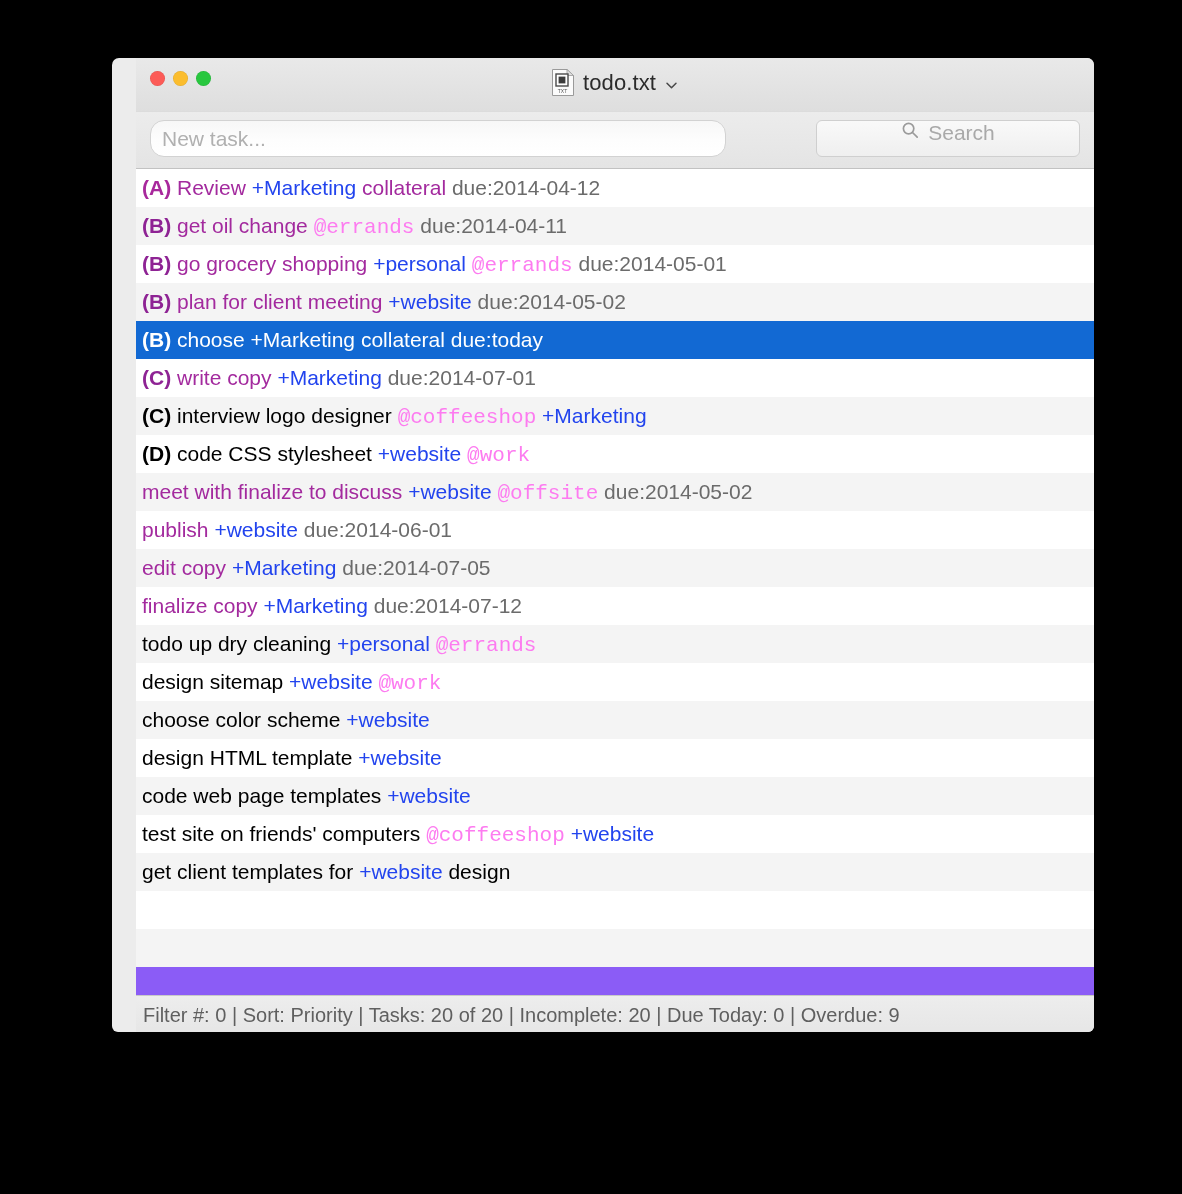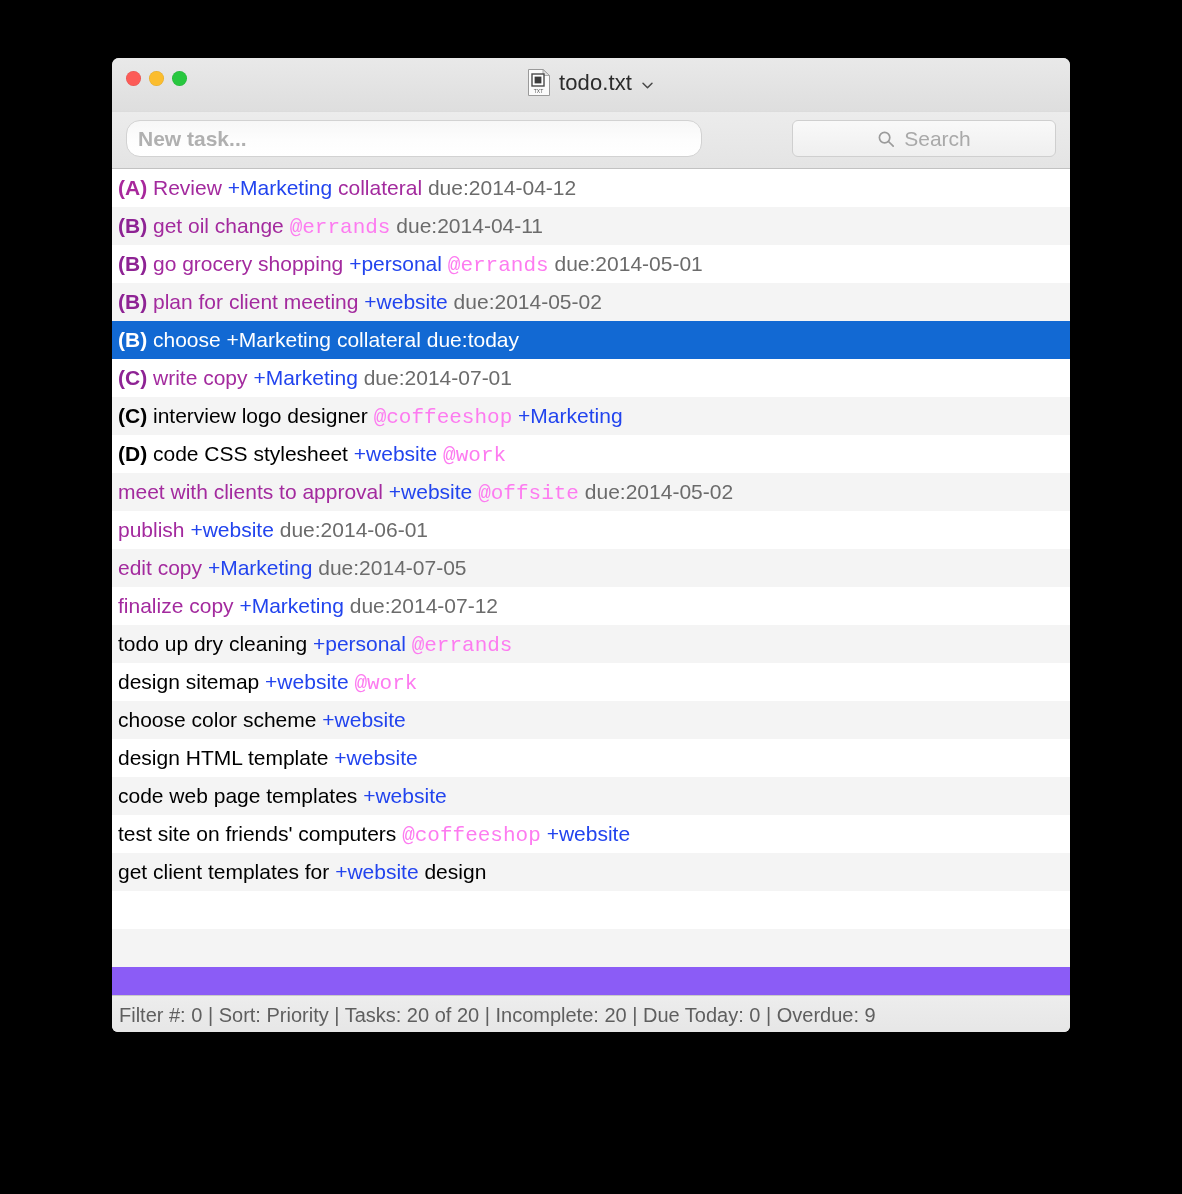--- a/index.html
+++ b/index.html
@@ -19,20 +19,21 @@
   #window {
     position: absolute;
     left: 112px;
     top: 58px;
     width: 958px;
     height: 974px;
     border-radius: 7px 7px 6px 6px;
     background: #ececec;
     overflow: hidden;
     box-shadow: 0 0 0 0.5px rgba(0,0,0,0.35);
+    padding-left: 24px;
   }
 
   
   #titlebar {
     position: relative;
     height: 53px;
     background: linear-gradient(to bottom, #e9e9e9 0%, #dedede 100%);
     border-bottom: 1px solid #dcdcdc;
   }
   #traffic-lights {
@@ -94,36 +95,35 @@
     height: 37px;
     box-sizing: border-box;
     border: 1px solid #d2d2d2;
     border-radius: 14px;
     background: linear-gradient(to bottom, #f7f7f7 0%, #fdfdfd 55%, #ffffff 100%);
     font-family: "Liberation Sans", sans-serif;
     font-size: 21px;
     color: #2b2b2b;
     padding: 0 11px;
     outline: none;
-    font-weight: bold;
   }
   #new-task-input::placeholder { color: #b0b0b0; }
 
   #search-box {
     position: absolute;
     right: 14px;
     top: 8px;
     width: 264px;
     height: 37px;
     box-sizing: border-box;
     border: 1px solid #cfcfcf;
     border-radius: 6px;
     background: linear-gradient(to bottom, #f9f9f9 0%, #efefef 100%);
     display: flex;
-    align-items: center;
+    align-items: flex-start;
     justify-content: center;
     gap: 9px;
   }
   #search-icon-wrap { width: 18px; height: 18px; position: relative; top: 0px; }
   #search-placeholder {
     font-size: 21px;
     color: #a9a9a9;
   }
 
   
@@ -218,21 +218,21 @@
 
   <div id="task-list">
       <div class="task-row even"><span class="tok tok-pri-a pri">(A)</span> <span class="tok tok-overdue">Review</span> <span class="tok tok-project">+Marketing</span> <span class="tok tok-overdue">collateral</span> <span class="tok tok-due">due:2014-04-12</span></div>
       <div class="task-row odd"><span class="tok tok-pri-b pri">(B)</span> <span class="tok tok-overdue">get oil change</span> <span class="tok tok-context">@errands</span> <span class="tok tok-due">due:2014-04-11</span></div>
       <div class="task-row even"><span class="tok tok-pri-b pri">(B)</span> <span class="tok tok-overdue">go grocery shopping</span> <span class="tok tok-project">+personal</span> <span class="tok tok-context">@errands</span> <span class="tok tok-due">due:2014-05-01</span></div>
       <div class="task-row odd"><span class="tok tok-pri-b pri">(B)</span> <span class="tok tok-overdue">plan for client meeting</span> <span class="tok tok-project">+website</span> <span class="tok tok-due">due:2014-05-02</span></div>
       <div class="task-row even selected"><span class="tok tok-pri-b pri">(B)</span> <span class="tok tok-body">choose</span> <span class="tok tok-project">+Marketing</span> <span class="tok tok-body">collateral</span> <span class="tok tok-due">due:today</span></div>
       <div class="task-row even"><span class="tok tok-pri-c pri">(C)</span> <span class="tok tok-overdue">write copy</span> <span class="tok tok-project">+Marketing</span> <span class="tok tok-due">due:2014-07-01</span></div>
       <div class="task-row odd"><span class="tok tok-pri-d pri">(C)</span> <span class="tok tok-body">interview logo designer</span> <span class="tok tok-context">@coffeeshop</span> <span class="tok tok-project">+Marketing</span></div>
       <div class="task-row even"><span class="tok tok-pri-d pri">(D)</span> <span class="tok tok-body">code CSS stylesheet</span> <span class="tok tok-project">+website</span> <span class="tok tok-context">@work</span></div>
-      <div class="task-row odd"><span class="tok tok-overdue">meet with clients to approval</span> <span class="tok tok-project">+website</span> <span class="tok tok-context">@offsite</span> <span class="tok tok-due">due:2014-05-02</span></div>
+      <div class="task-row odd"><span class="tok tok-overdue">meet with finalize to discuss</span> <span class="tok tok-project">+website</span> <span class="tok tok-context">@offsite</span> <span class="tok tok-due">due:2014-05-02</span></div>
       <div class="task-row even"><span class="tok tok-overdue">publish</span> <span class="tok tok-project">+website</span> <span class="tok tok-due">due:2014-06-01</span></div>
       <div class="task-row odd"><span class="tok tok-overdue">edit copy</span> <span class="tok tok-project">+Marketing</span> <span class="tok tok-due">due:2014-07-05</span></div>
       <div class="task-row even"><span class="tok tok-overdue">finalize copy</span> <span class="tok tok-project">+Marketing</span> <span class="tok tok-due">due:2014-07-12</span></div>
       <div class="task-row odd"><span class="tok tok-body">todo up dry cleaning</span> <span class="tok tok-project">+personal</span> <span class="tok tok-context">@errands</span></div>
       <div class="task-row even"><span class="tok tok-body">design sitemap</span> <span class="tok tok-project">+website</span> <span class="tok tok-context">@work</span></div>
       <div class="task-row odd"><span class="tok tok-body">choose color scheme</span> <span class="tok tok-project">+website</span></div>
       <div class="task-row even"><span class="tok tok-body">design HTML template</span> <span class="tok tok-project">+website</span></div>
       <div class="task-row odd"><span class="tok tok-body">code web page templates</span> <span class="tok tok-project">+website</span></div>
       <div class="task-row even"><span class="tok tok-body">test site on friends' computers</span> <span class="tok tok-context">@coffeeshop</span> <span class="tok tok-project">+website</span></div>
       <div class="task-row odd"><span class="tok tok-body">get client templates for</span> <span class="tok tok-project">+website</span> <span class="tok tok-body">design</span></div>

